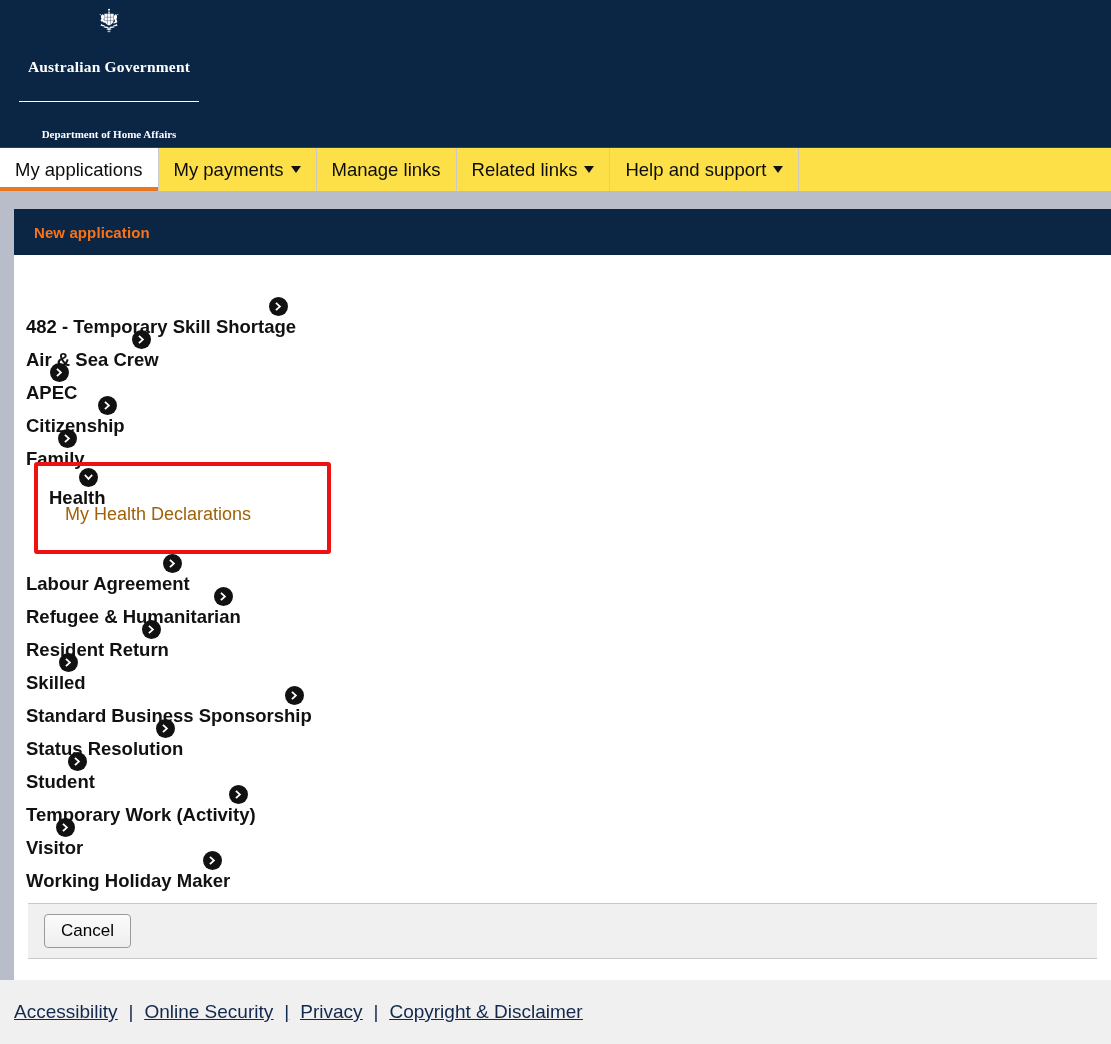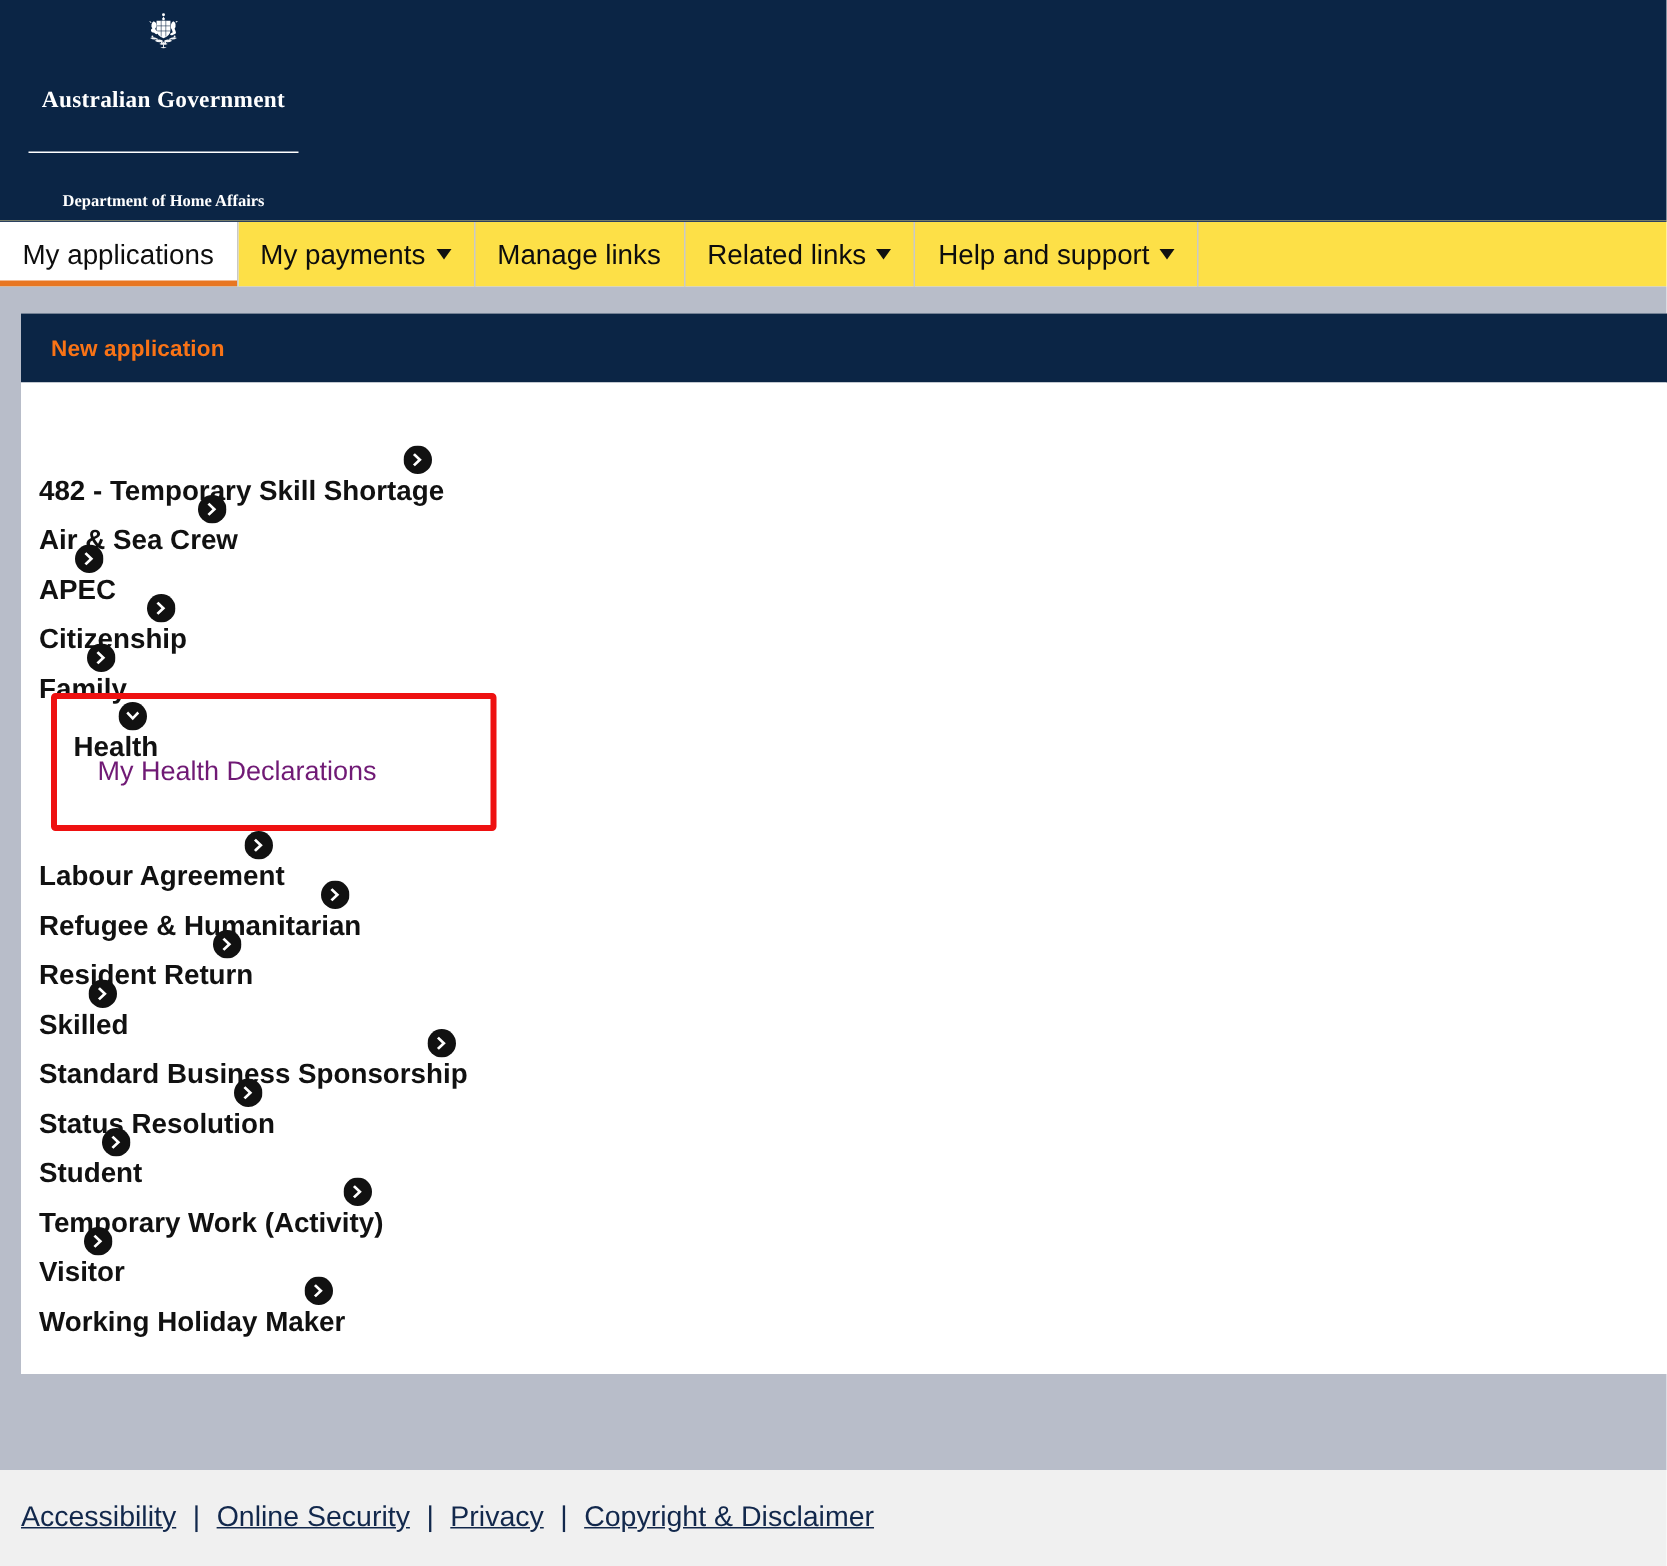--- a/index.html
+++ b/index.html
@@ -158,21 +158,21 @@
   }
   .app-item .ico {
     display: inline-flex;
     width: 19px; height: 19px;
     margin-right: 8px;
     flex: 0 0 auto;
   }
   .sub-item {
     font-size: 18px;
     font-weight: normal;
-    color: #701a75;
+    color: #a16207;
     height: 33px;
     display: flex;
     align-items: center;
     padding-left: 27px;
     cursor: pointer;
     width: max-content;
   }
   .health-group {
     position: relative;
     margin-left: 8px;
@@ -214,20 +214,21 @@
     background: #ffffff;
   }
 
   
   .footer {
     position: absolute;
     left: 0; top: 980px;
     width: 1111px;
     height: 64px;
     background: #f0f0f0;
+    text-decoration: underline;
   }
   .footer-links {
     display: flex;
     align-items: center;
     height: 64px;
     padding-left: 14px;
     font-size: 19px;
   }
   .footer-links a {
     color: #12284c;
@@ -468,20 +469,23 @@
         <span class="ico">
           <svg width="19" height="19" viewBox="0 0 19 19">
               <circle cx="9.5" cy="9.5" r="9.5" fill="#111"></circle>
               <path d="M7.6 5.2 L12.2 9.5 L7.6 13.8 L6.3 12.6 L9.6 9.5 L6.3 6.4 Z" fill="#fff"></path>
             </svg>
         </span>
         <span>Working Holiday Maker</span>
       </li>
     </ul>
 
+    <div class="button-bar">
+      <button class="btn-cancel">Cancel</button>
+    </div>
     <div class="card-foot"></div>
   </div>
 </div>
 
 <div class="footer">
   <div class="footer-links">
     <a>Accessibility</a>
     <span class="sep">|</span>
     <a>Online Security</a>
     <span class="sep">|</span>

